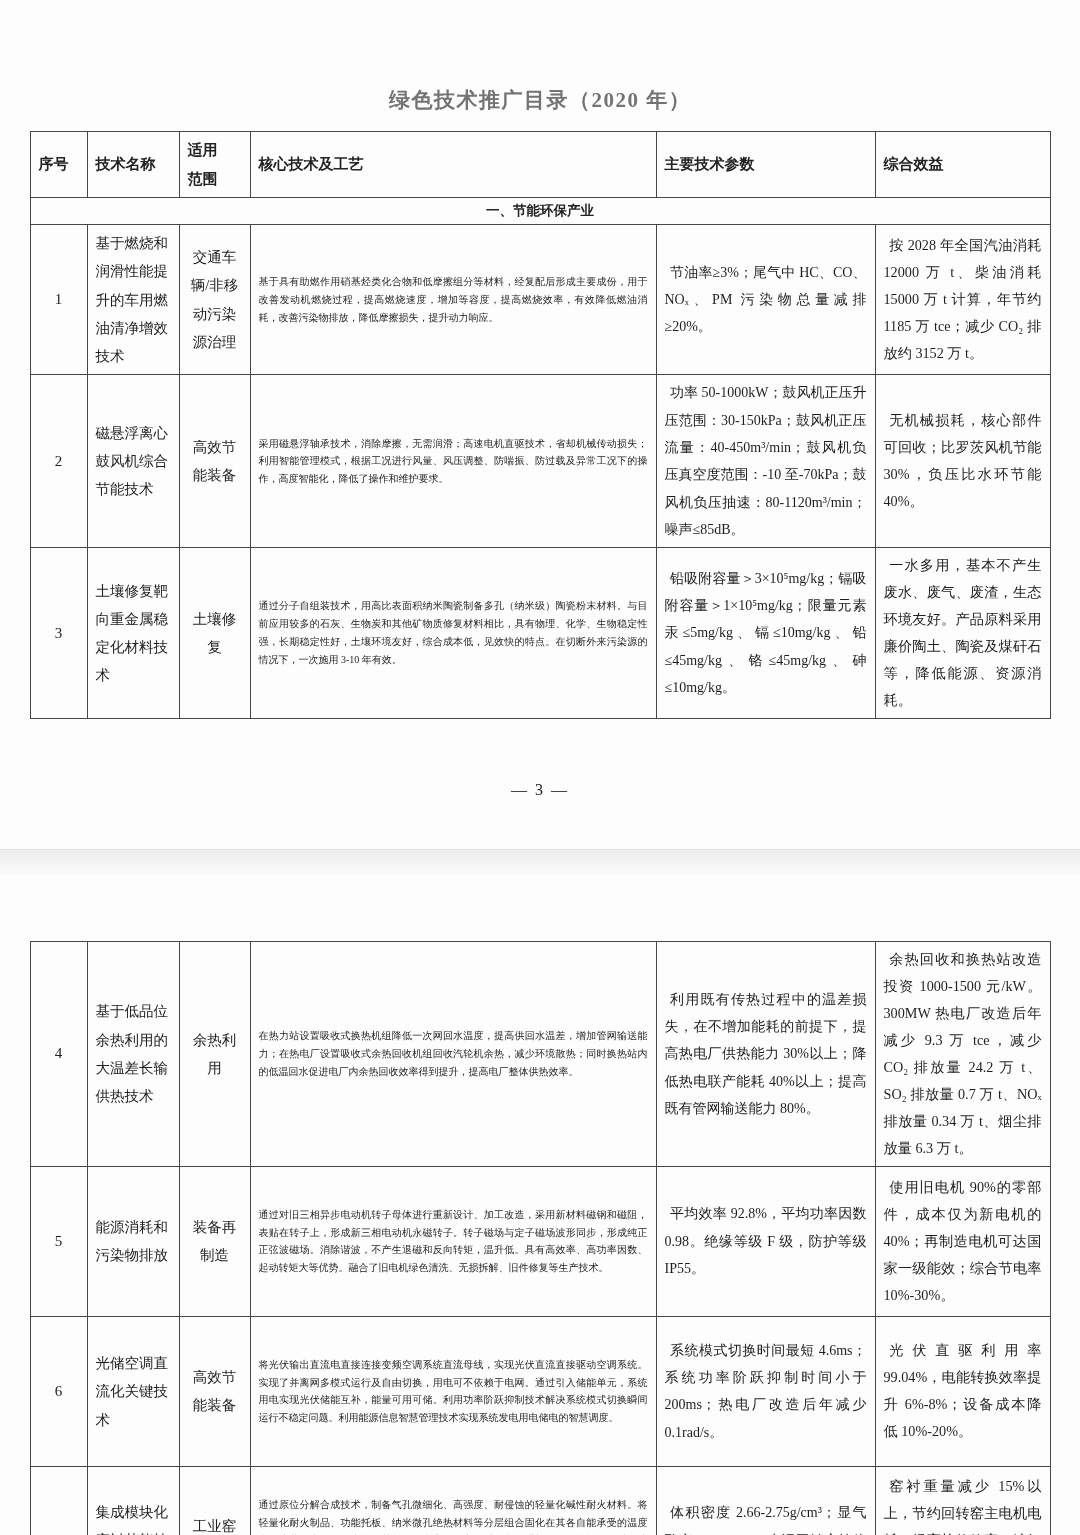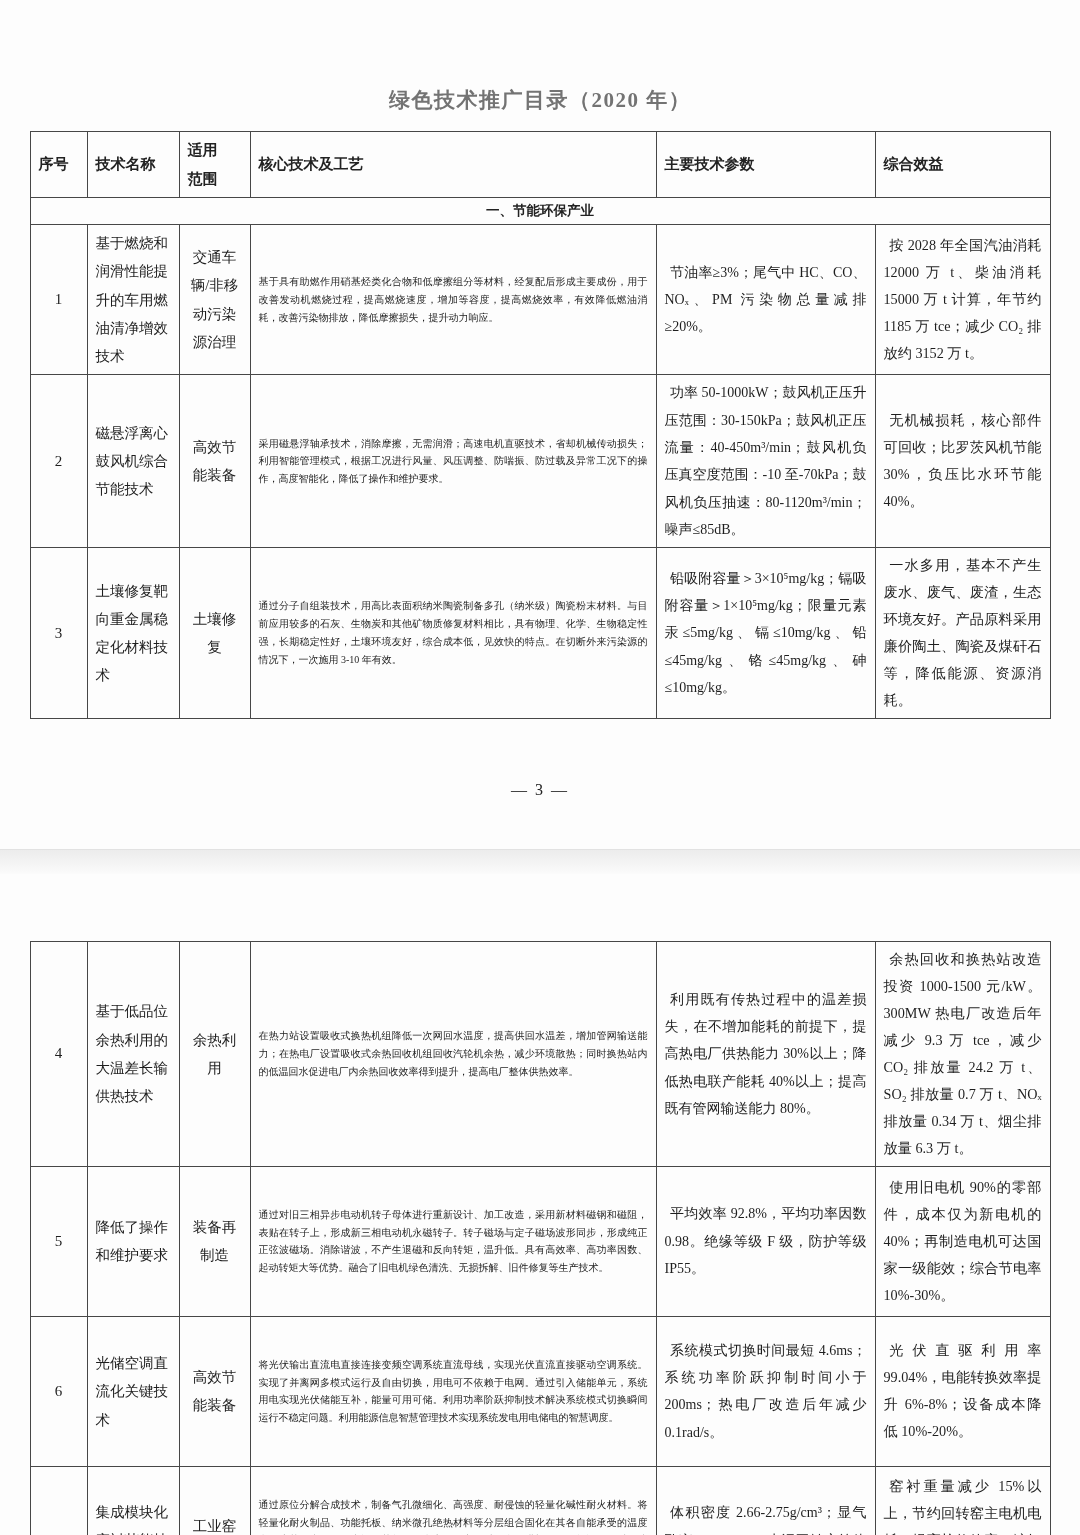--- a/index.html
+++ b/index.html
@@ -130,21 +130,21 @@
           <tr class="h-r4">
         <td class="no-cell">4</td>
         <td class="name-cell">基于低品位余热利用的大温差长输供热技术</td>
         <td class="scope-cell">余热利用</td>
         <td class="core-cell">在热力站设置吸收式换热机组降低一次网回水温度，提高供回水温差，增加管网输送能力；在热电厂设置吸收式余热回收机组回收汽轮机余热，减少环境散热；同时换热站内的低温回水促进电厂内余热回收效率得到提升，提高电厂整体供热效率。</td>
         <td class="param-cell">利用既有传热过程中的温差损失，在不增加能耗的前提下，提高热电厂供热能力 30%以上；降低热电联产能耗 40%以上；提高既有管网输送能力 80%。</td>
         <td class="benefit-cell">余热回收和换热站改造投资 1000-1500 元/kW。300MW 热电厂改造后年减少 9.3 万 tce，减少 CO₂ 排放量 24.2 万 t、SO₂ 排放量 0.7 万 t、NOₓ 排放量 0.34 万 t、烟尘排放量 6.3 万 t。</td>
       </tr>
       <tr class="h-r5">
         <td class="no-cell">5</td>
-        <td class="name-cell">降低了操作和维护要求</td>
+        <td class="name-cell">能源消耗和污染物排放</td>
         <td class="scope-cell">装备再制造</td>
         <td class="core-cell">通过对旧三相异步电动机转子母体进行重新设计、加工改造，采用新材料磁钢和磁阻，表贴在转子上，形成新三相电动机永磁转子。转子磁场与定子磁场波形同步，形成纯正正弦波磁场。消除谐波，不产生退磁和反向转矩，温升低。具有高效率、高功率因数、起动转矩大等优势。融合了旧电机绿色清洗、无损拆解、旧件修复等生产技术。</td>
         <td class="param-cell">平均效率 92.8%，平均功率因数 0.98。绝缘等级 F 级，防护等级 IP55。</td>
         <td class="benefit-cell">使用旧电机 90%的零部件，成本仅为新电机的 40%；再制造电机可达国家一级能效；综合节电率 10%-30%。</td>
       </tr>
       <tr class="h-r6">
         <td class="no-cell">6</td>
         <td class="name-cell">光储空调直流化关键技术</td>
         <td class="scope-cell">高效节能装备</td>
         <td class="core-cell">将光伏输出直流电直接连接变频空调系统直流母线，实现光伏直流直接驱动空调系统。实现了并离网多模式运行及自由切换，用电可不依赖于电网。通过引入储能单元，系统用电实现光伏储能互补，能量可用可储。利用功率阶跃抑制技术解决系统模式切换瞬间运行不稳定问题。利用能源信息智慧管理技术实现系统发电用电储电的智慧调度。</td>

